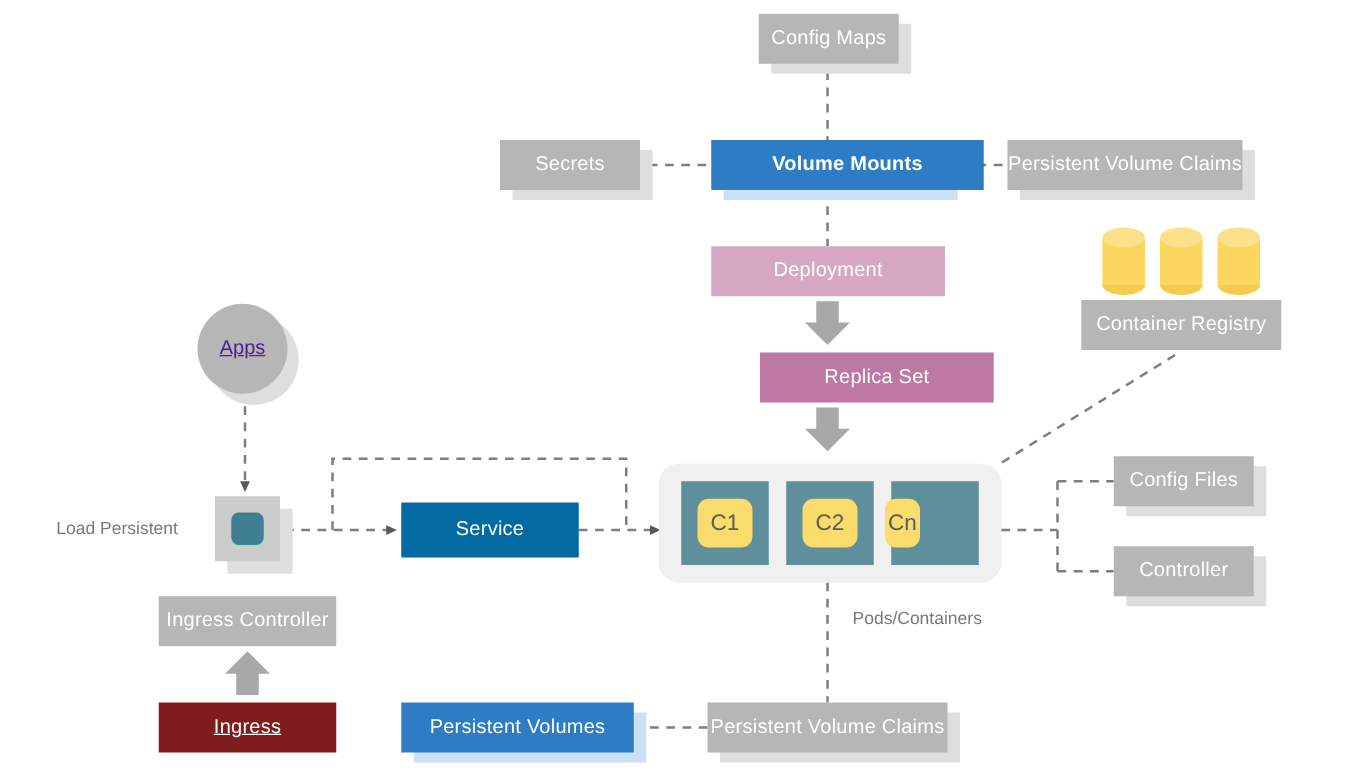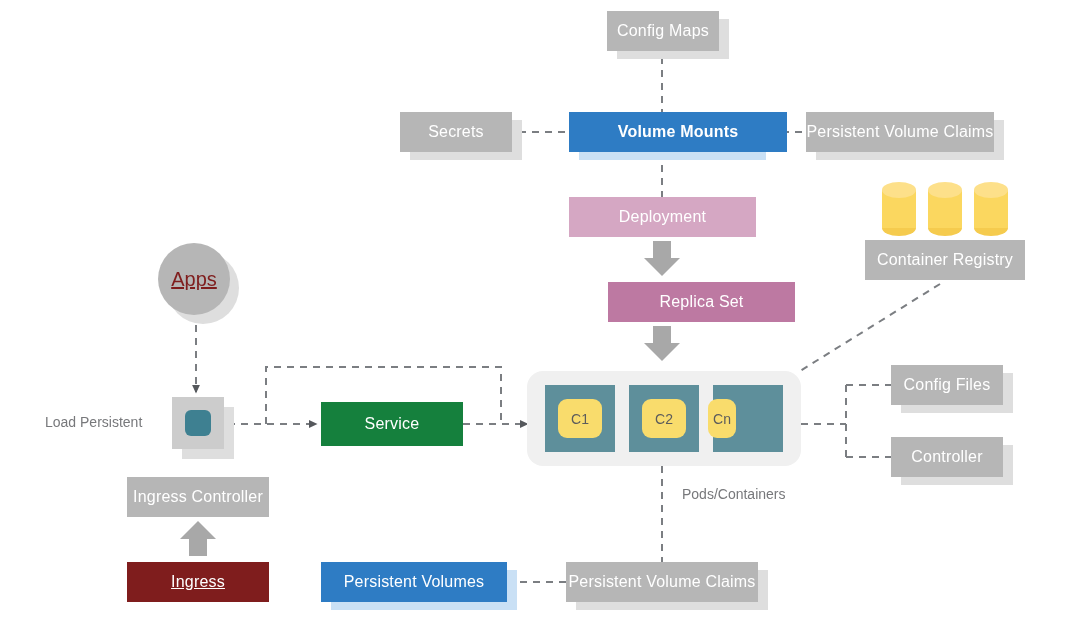--- a/index.html
+++ b/index.html
@@ -42,43 +42,43 @@
   }
   .shadow {
     position: absolute;
     z-index: 3;
   }
 
   .c-gray   { background: #b6b6b6; }
   .s-gray   { background: #dedede; }
   .c-blue   { background: #2e7cc4; }
   .s-blue   { background: #c9e0f5; }
-  .c-green  { background: #15803d; align-items: center; }
+  .c-green  { background: #0369a1; align-items: center; }
   .c-pinklt { background: #d5a7c3; }
   .c-pinkdk { background: #bd79a2; }
   .c-teal   { background: #7f1d1d; text-decoration: underline; }
 
   
   .plainlabel {
     position: absolute;
     color: #77787b;
     font-size: 14px;
     z-index: 6;
     white-space: nowrap;
   }
 
   
   .circle {
     position: absolute;
     border-radius: 50%;
     display: flex;
     align-items: center;
     justify-content: center;
-    color: #7f1d1d;
-    font-size: 20px;
+    color: #4c1d95;
+    font-size: 16px;
     z-index: 5;
     text-decoration: underline;
   }
   .circle-shadow {
     position: absolute;
     border-radius: 50%;
     background: #dedede;
     z-index: 3;
   }
 
@@ -108,21 +108,21 @@
     z-index: 5;
   }
   .ctr {
     position: absolute;
     background: #f9dc6c;
     border-radius: 9px;
     display: flex;
     align-items: center;
     justify-content: center;
     color: #5c5c5c;
-    font-size: 14px;
+    font-size: 18px;
     z-index: 6;
   }
 
   
   .cyl {
     position: absolute;
     z-index: 5;
   }
   .cyl-body {
     position: absolute;

